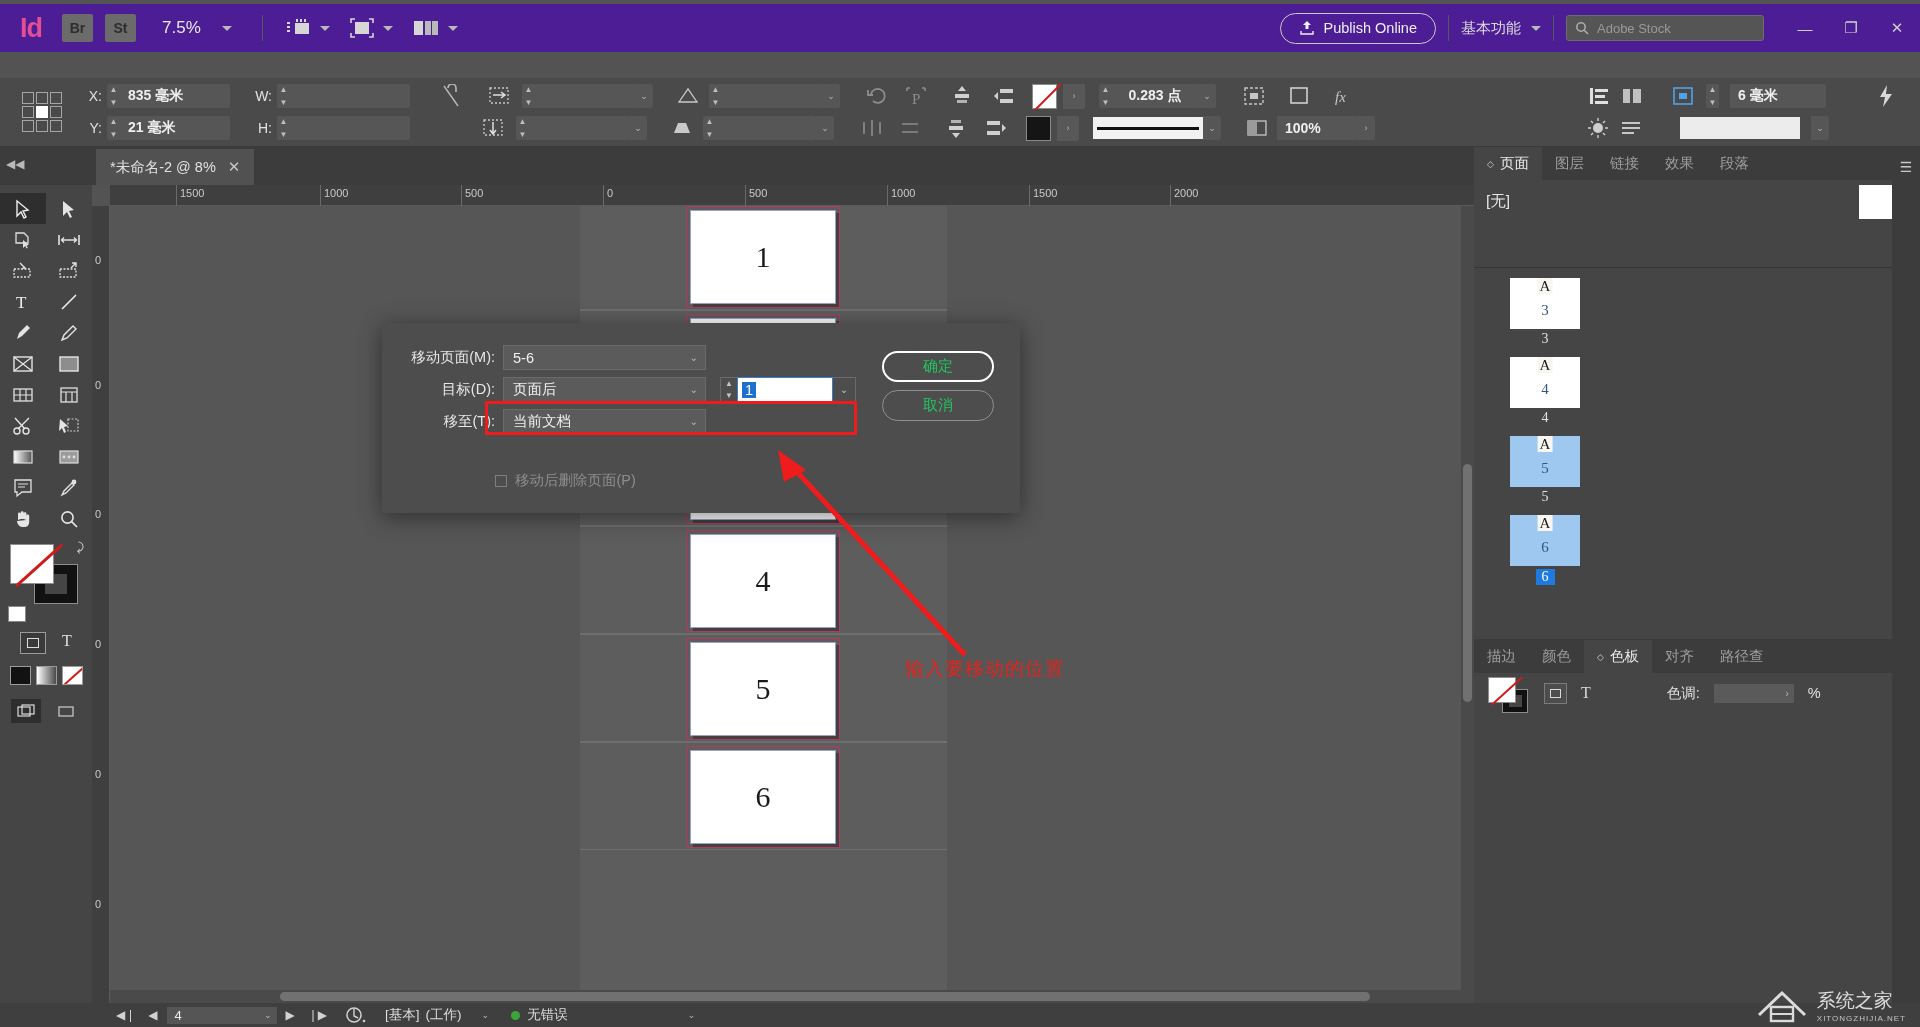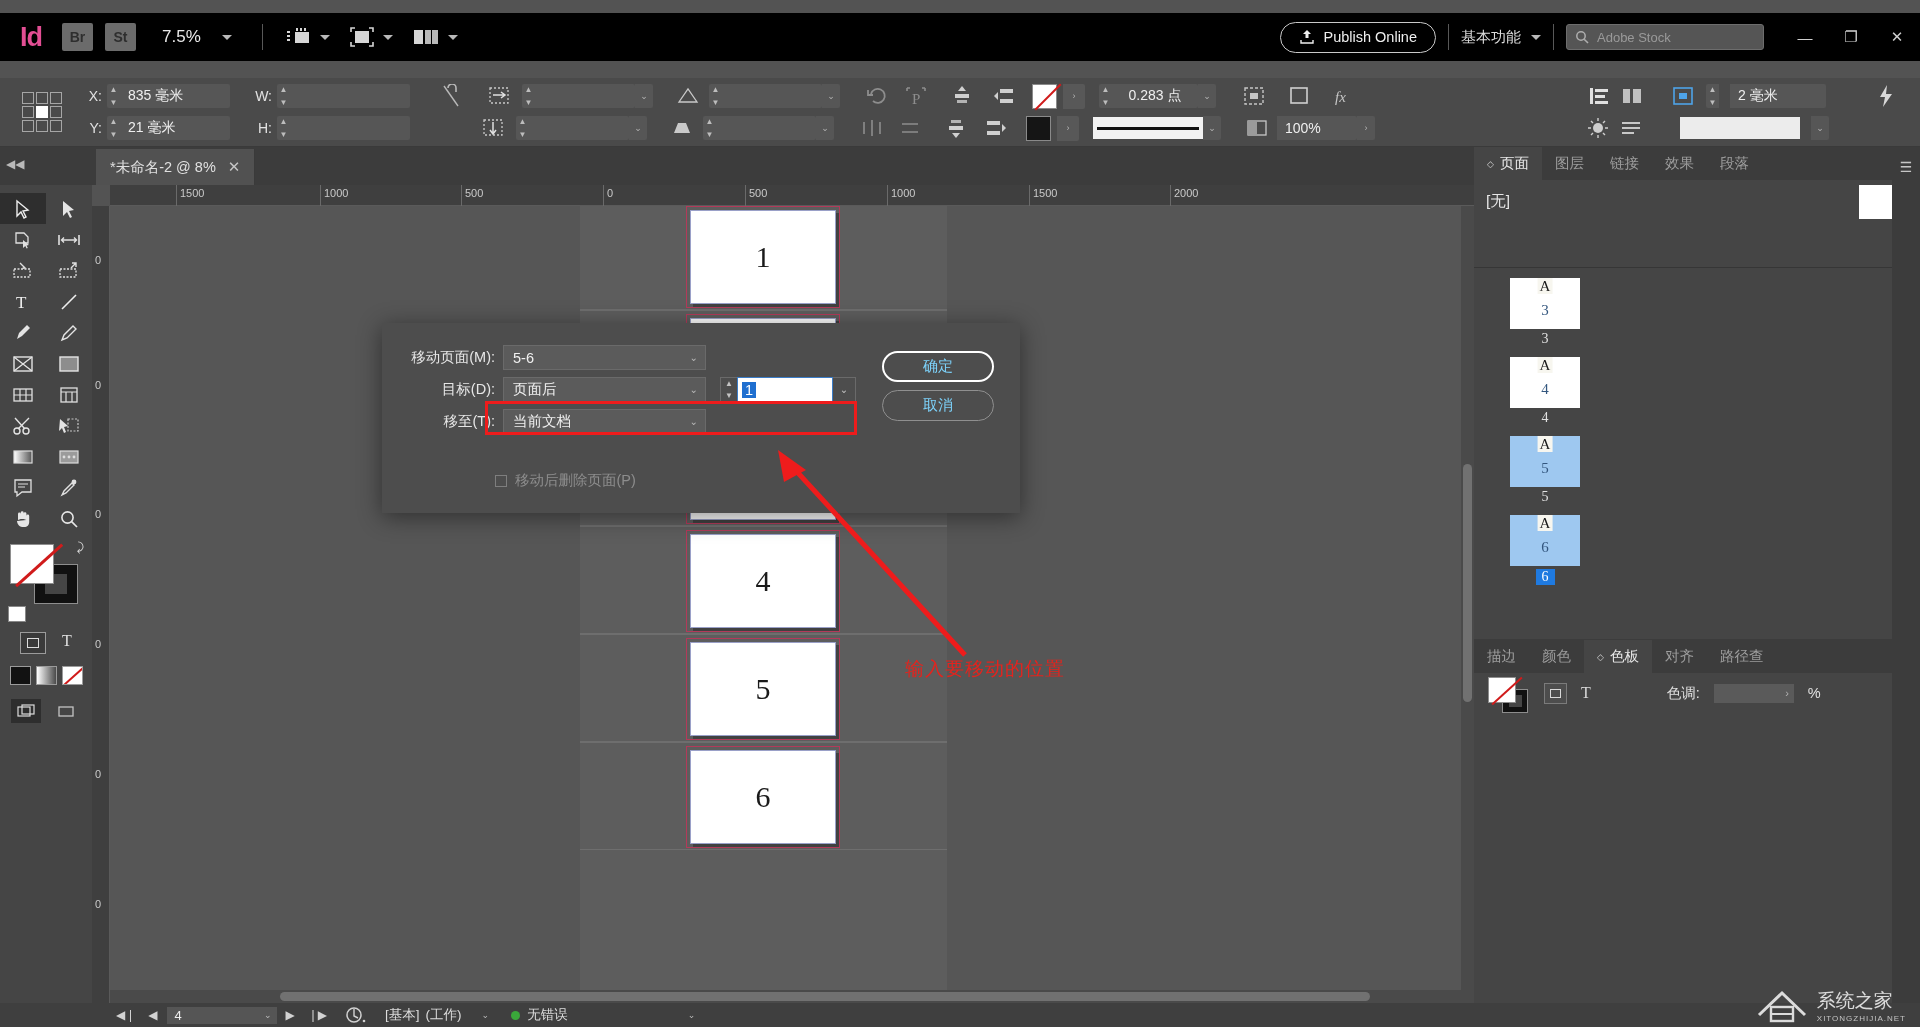--- a/index.html
+++ b/index.html
@@ -8,22 +8,22 @@
     overflow: hidden;
     background: #535353;
     font-family: "Liberation Sans", "DejaVu Sans", sans-serif;
     color: #d6d6d6;
     -webkit-font-smoothing: antialiased;
   }
   .app { position: relative; width: 1920px; height: 1027px; }
 
   
   .titlebar {
-    position: absolute; top: 13px; left: 0; width: 1920px; height: 48px;
-    background: #000000; display: flex; align-items: center;
+    position: absolute; top: 4px; left: 0; width: 1920px; height: 48px;
+    background: #4c1d95; display: flex; align-items: center;
   }
   .id-logo {
     width: 62px; height: 48px; display: flex; align-items: center; justify-content: center;
     color: #e34e94; font-size: 27px; font-weight: bold; letter-spacing: -1px;
   }
   .tb-sqbtn {
     width: 31px; height: 28px; background: #6b6b6b; color: #2e2e2e;
     font-size: 14px; font-weight: bold; display: flex; align-items: center;
     justify-content: center; margin-right: 12px; border-radius: 2px;
   }
@@ -67,21 +67,21 @@
   .ref-grid i { border: 1px solid #a6a6a6; display:block; }
   .ref-grid i.on { background: #ffffff; border-color:#fff; }
   .fld-label { font-size: 14px; color: #e2e2e2; width: 26px; text-align: right; margin-right: 5px; }
   .spin {
     width: 13px; height: 24px; display: flex; flex-direction: column;
     align-items: center; justify-content: center; gap: 4px; color: #bdbdbd; font-size: 8px;
     background:#565656; border-radius:2px 0 0 2px;
   }
   .field {
     height: 24px; background: #565656; border: none; color: #efefef; font-size: 14px;
-    display: flex; align-items: center; padding-left: 8px; border-radius: 0 2px 2px 0;
+    display: flex; align-items: center; padding-left: 8px; border-radius: 0 2px 2px 0; font-weight: bold;
   }
   .dd-arrow {
     width: 18px; height: 24px; background: #565656; display: flex;
     align-items: center; justify-content: center; color: #b5b5b5; font-size: 9px; border-radius:0 2px 2px 0;
   }
   .swatch-none {
     width: 25px; height: 25px; background: #fff; border: 1px solid #8a8a8a; position: relative;
   }
   .swatch-none::after {
     content:''; position:absolute; left:-3px; top:50%; width:36px; height:2px;
@@ -174,21 +174,21 @@
   .num-input .seltext { background:#1f6fd0; color:#fff; font-size:14.5px; padding:0 3px; }
   .num-dd {
     width:23px; height:25px; background:#4d4d4d; border:1px solid #6a6a6a; border-left:none;
     display:flex; align-items:center; justify-content:center; color:#c2c2c2; font-size:10px;
   }
   .chkrow { position:absolute; left:113px; top:148px; display:flex; align-items:center; gap:8px; }
   .chkbox { width:12px; height:12px; border:1px solid #7e7e7e; background:#4d4d4d; }
   .chklab { font-size:14.5px; color:#8d8d8d; }
   .dlg-btn {
     width:112px; height:31px; border:1px solid #8f8f8f; border-radius:16px;
-    display:flex; align-items:center; justify-content:center; font-size:15px; color:#7dd3fc;
+    display:flex; align-items:center; justify-content:center; font-size:15px; color:#22c55e;
   }
   .dlg-btn.primary { border:2px solid #ffffff; }
 
   .hl-box {
     position:absolute; left:485px; top:401px; width:372px; height:34px;
     border:3px solid #ee1c1c; z-index:50; pointer-events:none;
   }
   .annot-text {
     position:absolute; left:905px; top:656px; font-size:19px; color:#e5231d;
     letter-spacing:1px; z-index:50;
@@ -465,21 +465,21 @@
         </svg>
         <div style="width:6px"></div>
         <svg width="24" height="22" viewBox="0 0 24 22">
           <rect x="3" y="3" width="18" height="16" stroke="#4ea3e8" stroke-width="1.6" fill="none"></rect>
           <rect x="8" y="8" width="8" height="6" fill="#4ea3e8"></rect>
         </svg>
         <div class="spin">
             <span>▲</span>
             <span>▼</span>
           </div>
-        <div class="field" style="width:96px">2 毫米</div>
+        <div class="field" style="width:96px">6 毫米</div>
         <div style="width:28px"></div>
         <svg width="20" height="24" viewBox="0 0 20 24">
           <path d="M11 1L4 13h5l-2 10 9-13h-6z" fill="#d8d8d8"></path>
         </svg>
       </div>
     </div>
 
     <div class="cb-row r2">
       <div style="width:76px"></div>
       <div class="fld-label">Y:</div>

